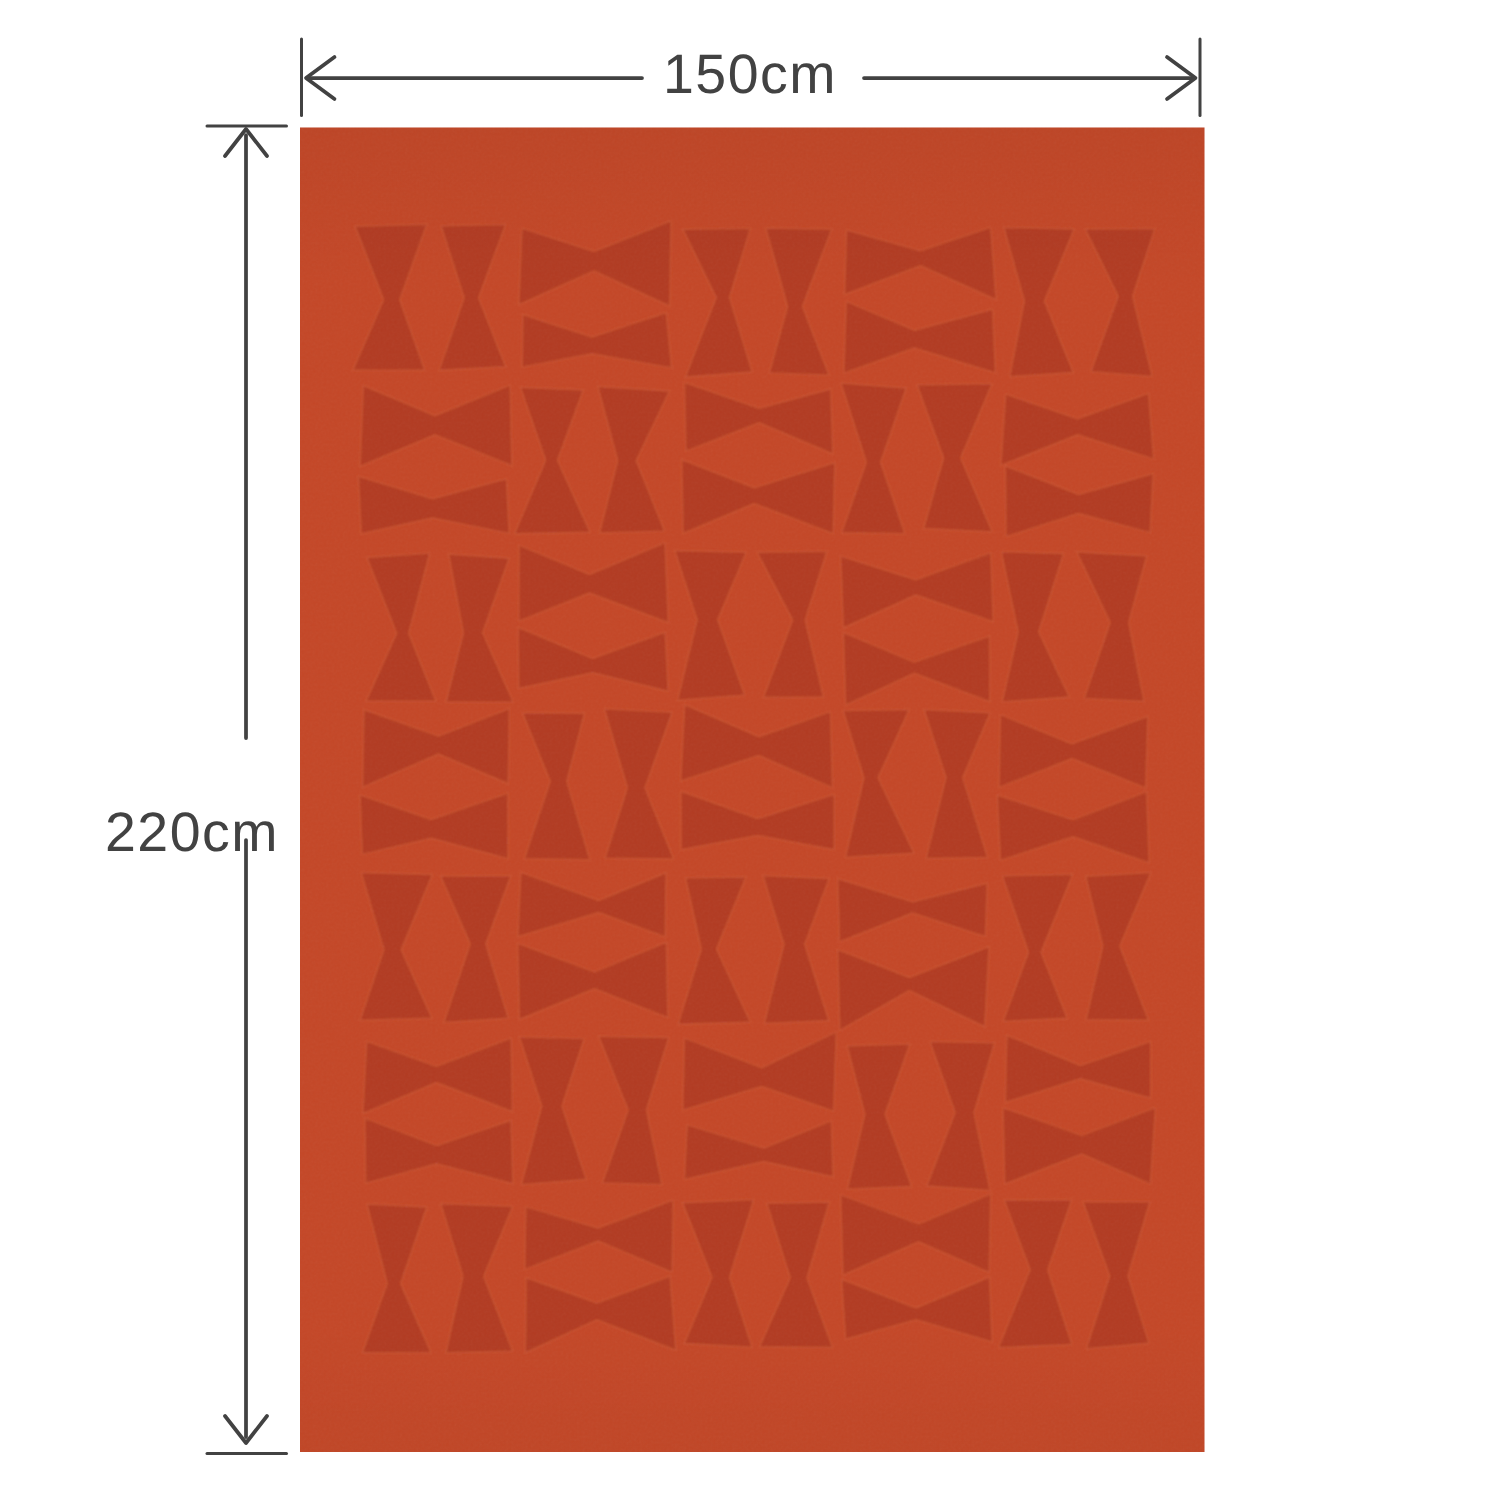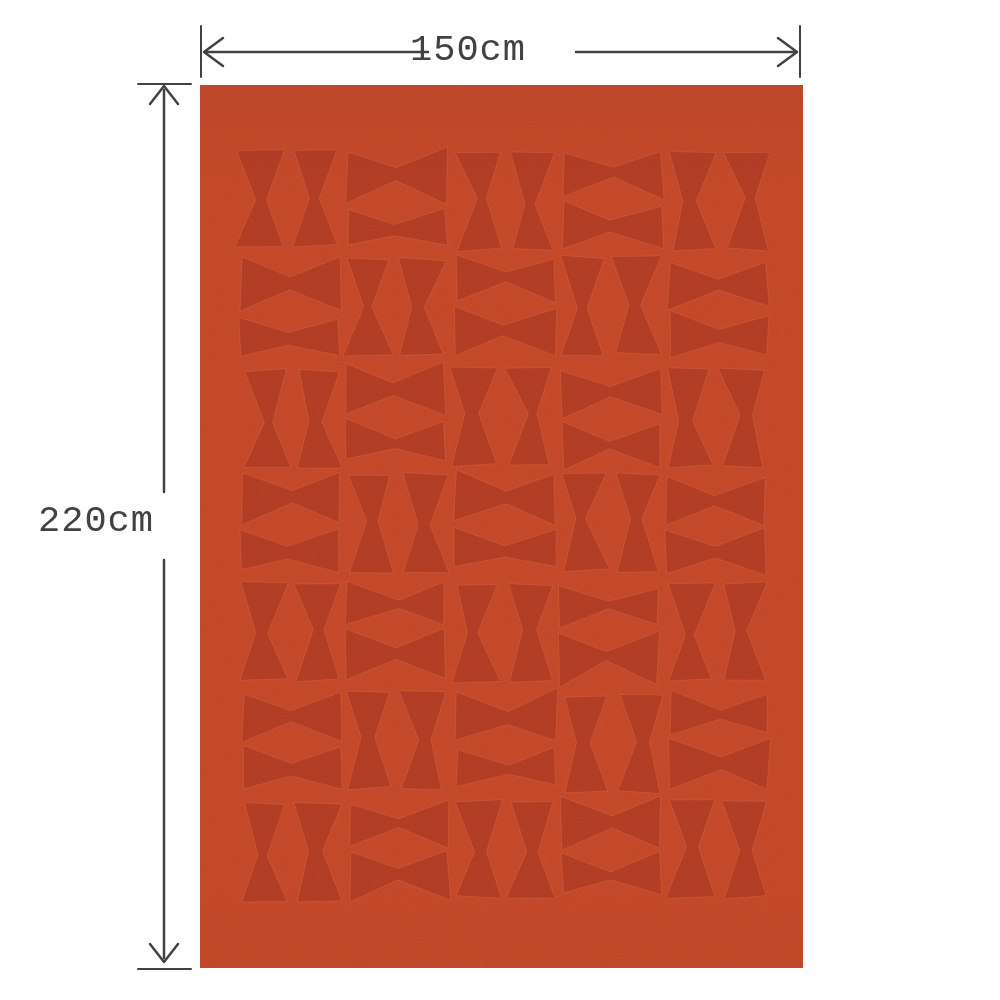--- a/index.html
+++ b/index.html
@@ -7,27 +7,27 @@
     width:1000px;height:1000px;position:relative;background:#ffffff;
     font-family:"Liberation Sans","DejaVu Sans",sans-serif;
     overflow:hidden;
   }
   #scene{position:absolute;left:0;top:0;}
   .dim-label{
     position:absolute;
     color:var(--ann,#424242);
     font-size:37px;
     letter-spacing:1px;
+    text-align:center;
     white-space:nowrap;
     line-height:44px;
     user-select:none;
-    font-family:Liberation Mono, monospace;
   }
   #width-label{left:410px;top:28px;width:180px;}
-  #height-label{left:38px;top:499px;width:180px;}
+  #height-label{left:38px;top:533px;width:180px;}
   .dim-stroke{stroke:var(--ann,#4a4a4a);fill:none;}
 </style>
 </head>
 <body>
 
 <svg id="scene" width="1000" height="1000" viewBox="0 0 1000 1000">
   <defs>
     <filter id="soft" x="-5%" y="-5%" width="110%" height="110%">
       <feGaussianBlur stdDeviation="0.6"></feGaussianBlur>
     </filter>

